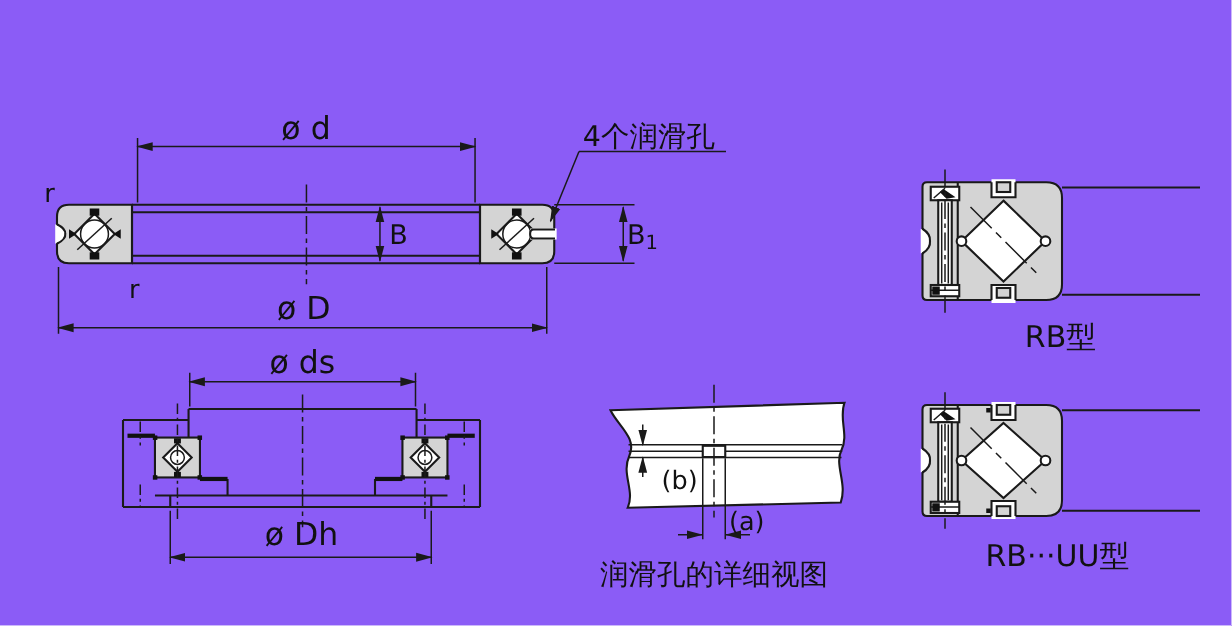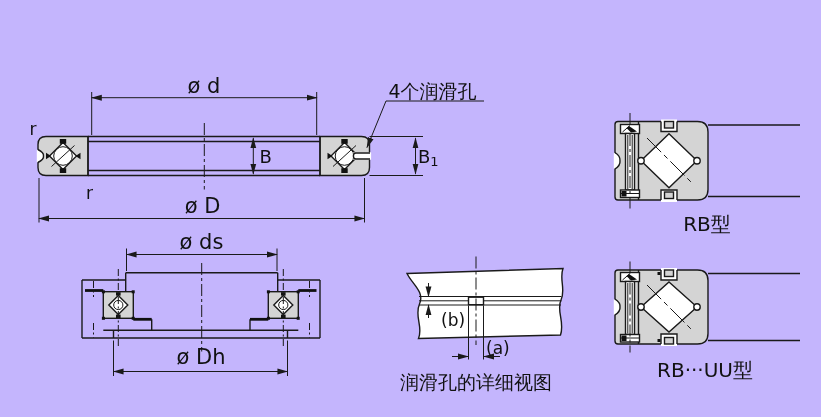--- a/index.html
+++ b/index.html
@@ -1,16 +1,16 @@
 <!DOCTYPE html>
 <html><head>
 <meta charset="utf-8">
 <style>
   html,body{margin:0;padding:0;background:#ffffff;}
-  #stage{position:relative;width:821px;height:417px;background:#c4b5fd;overflow:hidden;
+  #stage{position:relative;width:821px;height:417px;background:#8b5cf6;overflow:hidden;
          font-family:"DejaVu Sans","Liberation Sans",sans-serif;}
   svg{position:absolute;left:0;top:0;}
   text{fill:#111111;}
   .ln{stroke:#1a1a1a;stroke-width:1.4;fill:none;}
   .thin{stroke:#1a1a1a;stroke-width:1;fill:none;}
   .thick{stroke:#111111;stroke-width:2.8;fill:none;}
   .cl{stroke:#1a1a1a;stroke-width:1;fill:none;stroke-dasharray:12 3 3 3;}
   .clb{stroke:#1a1a1a;stroke-width:1;fill:none;stroke-dasharray:7 2.5 2 2.5;}
   .grayfill{fill:#d4d4d4;stroke:#1a1a1a;stroke-width:1.4;}
   .whitefill{fill:#ffffff;stroke:#1a1a1a;stroke-width:1.4;}

